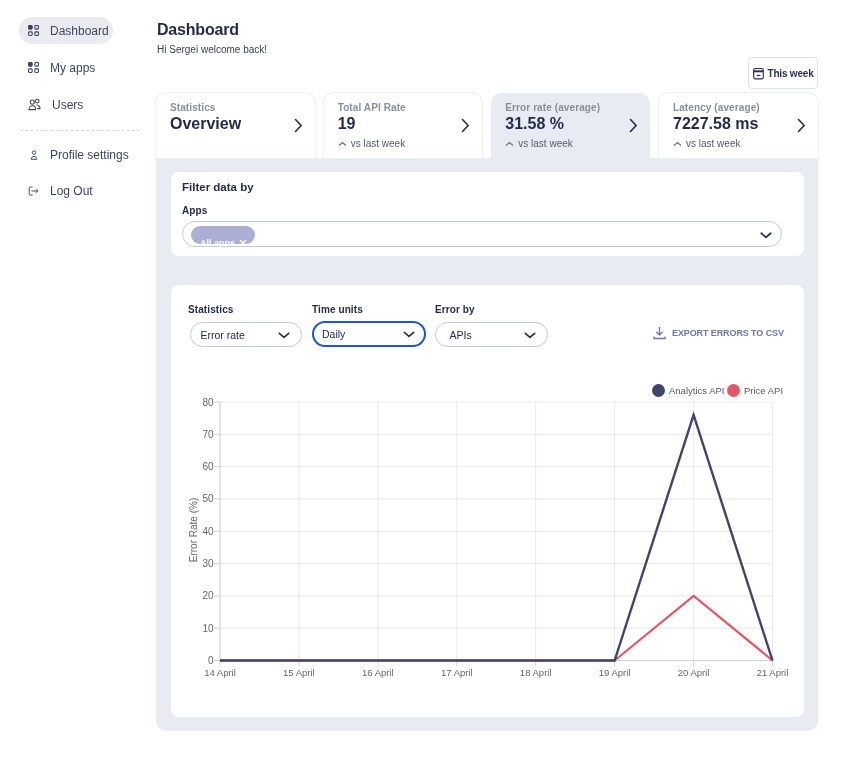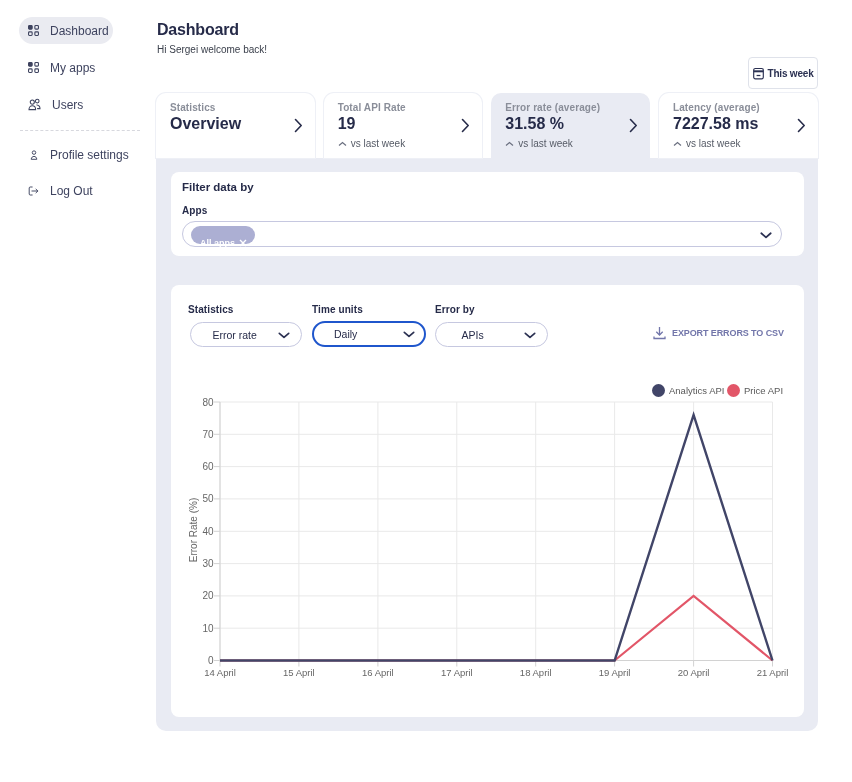--- a/index.html
+++ b/index.html
@@ -28,21 +28,21 @@
 .tab .vs { position:absolute; left:14px; top:45px; font-size:10px; color:#565b66; }
 .tab .chev { position:absolute; right:12px; top:24.5px; }
 
 
 .card { position:absolute; left:171px; width:633px; background:#fff; border-radius:8px; }
 .fcard { top:172px; height:84px; }
 .ccard { top:285px; height:432px; }
 .h12 { position:absolute; font-size:11.5px; font-weight:bold; color:#262b49; }
 .h11 { position:absolute; font-size:10px; font-weight:bold; color:#262b49; letter-spacing:0.1px; }
 .pill { position:absolute; background:#fff; border:1px solid #c6c8e0; border-radius:14px; }
-.ddtext { position:absolute; font-size:10.5px; color:#262b49;margin-left:12px; }
+.ddtext { position:absolute; font-size:10.5px; color:#262b49; }
 .chip { position:absolute; left:8px; top:4px; height:18px; background:#acafd3; border-radius:9px; display:flex; align-items:center; padding:16px 8px 0 9px; gap:4px; color:#fff; font-size:9px; font-weight:bold; }
 .export { position:absolute; left:653px; top:326px; display:flex; align-items:center; gap:6px; color:#7276aa; font-size:9px; font-weight:bold; letter-spacing:-0.1px; white-space:nowrap; }
 .legend { position:absolute; top:384px; display:flex; align-items:center; gap:4px; font-size:9.5px; color:#595959; white-space:nowrap; }
 .dot { width:13px; height:13px; border-radius:50%; }
 </style>
 </head>
 <body>
 
 <div class="mi active" style="top:17px;">
   <svg width="11" height="11" viewBox="0 0 11 11">

